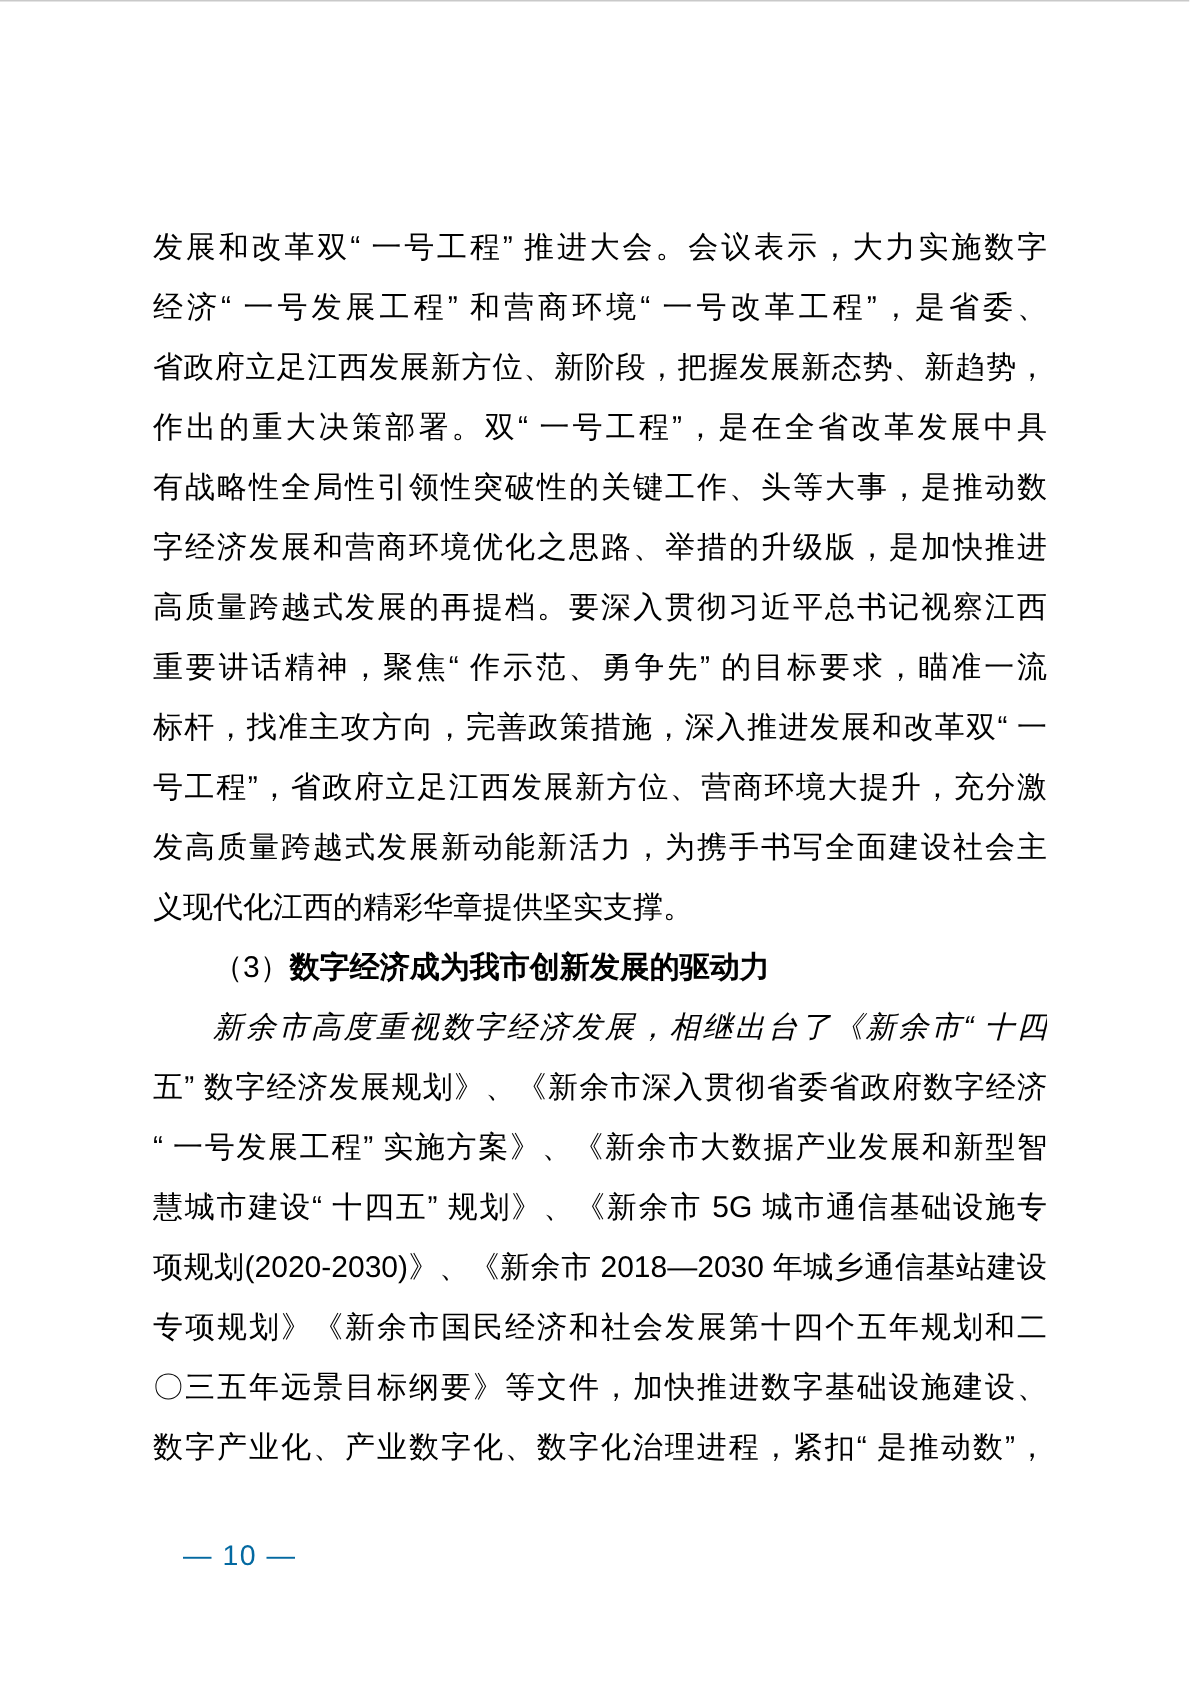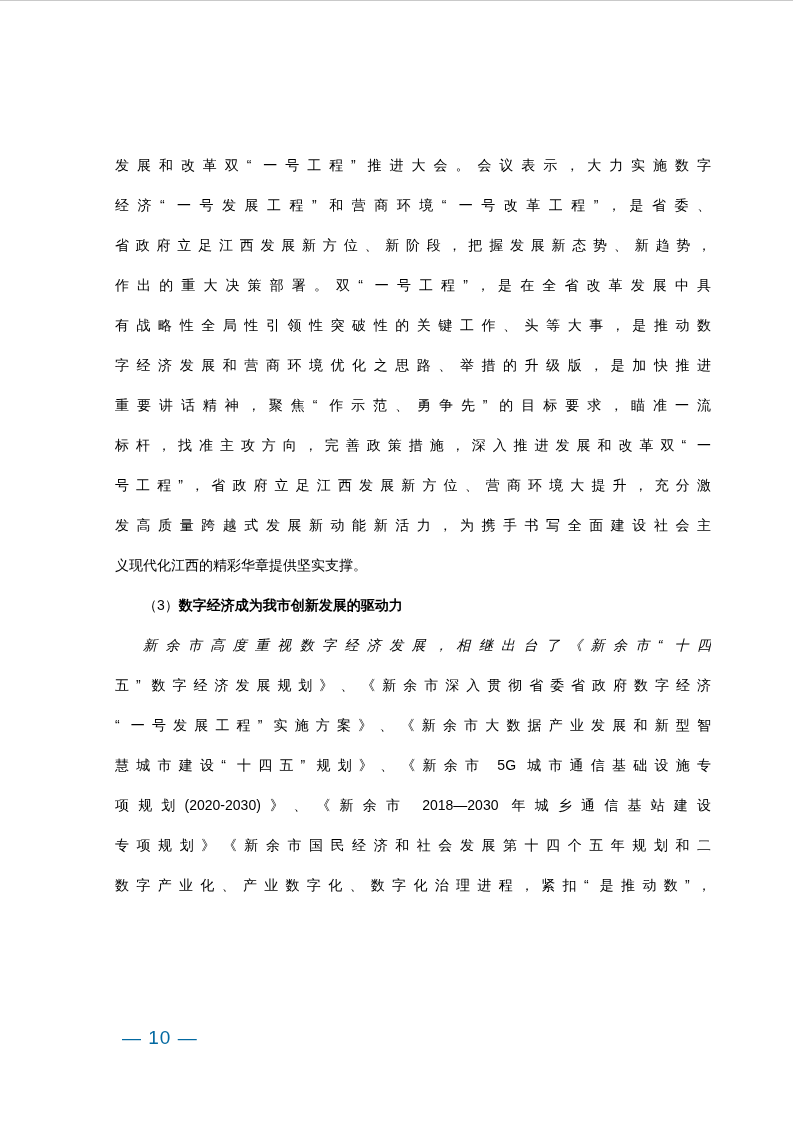--- a/index.html
+++ b/index.html
@@ -10,25 +10,25 @@
   .page {
     position: relative;
     width: 793px;
     height: 1122px;
     background: #ffffff;
     overflow: hidden;
     border-top: 1px solid #c9c9c9;
   }
   .text-block {
     position: absolute;
-    left: 115px;
+    left: 102px;
     top: 144px;
     width: 596px;
     color: #000000;
-    font-size: 14px;
+    font-size: 20px;
     line-height: 40px;
   }
   .line {
     height: 40px;
     text-align: justify;
     text-align-last: justify;
     overflow: hidden;
   }
   .line.flush-left {
     text-align: left;
@@ -62,35 +62,37 @@
 <div class="page">
 
   <div class="text-block">
 
     <div class="line">发展和改革双“ 一号工程” 推进大会。会议表示，大力实施数字</div>
     <div class="line">经济“ 一号发展工程” 和营商环境“ 一号改革工程”，是省委、</div>
     <div class="line">省政府立足江西发展新方位、新阶段，把握发展新态势、新趋势，</div>
     <div class="line">作出的重大决策部署。双“ 一号工程”，是在全省改革发展中具</div>
     <div class="line">有战略性全局性引领性突破性的关键工作、头等大事，是推动数</div>
     <div class="line">字经济发展和营商环境优化之思路、举措的升级版，是加快推进</div>
+    <div class="line">高质量跨越式发展的再提档。要深入贯彻习近平总书记视察江西</div>
     <div class="line">重要讲话精神，聚焦“ 作示范、勇争先” 的目标要求，瞄准一流</div>
     <div class="line">标杆，找准主攻方向，完善政策措施，深入推进发展和改革双“ 一</div>
     <div class="line">号工程”，省政府立足江西发展新方位、营商环境大提升，充分激</div>
     <div class="line">发高质量跨越式发展新动能新活力，为携手书写全面建设社会主</div>
     <div class="line flush-left">义现代化江西的精彩华章提供坚实支撑。</div>
 
     <div class="heading-line">
       <span class="heading-numbering">（3）</span><span class="heading-title">数字经济成为我市创新发展的驱动力</span>
     </div>
 
     <div class="line indent">新余市高度重视数字经济发展，相继出台了《新余市“ 十四</div>
     <div class="line">五” 数字经济发展规划》、《新余市深入贯彻省委省政府数字经济</div>
     <div class="line">“ 一号发展工程” 实施方案》、《新余市大数据产业发展和新型智</div>
     <div class="line">慧城市建设“ 十四五” 规划》、《新余市 5G 城市通信基础设施专</div>
     <div class="line">项规划(2020-2030)》、《新余市 2018—2030 年城乡通信基站建设</div>
     <div class="line">专项规划》《新余市国民经济和社会发展第十四个五年规划和二</div>
+    <div class="line">〇三五年远景目标纲要》等文件，加快推进数字基础设施建设、</div>
     <div class="line">数字产业化、产业数字化、数字化治理进程，紧扣“ 是推动数”，</div>
 
   </div>
 
   <div class="page-footer">— 10 —</div>
 
 </div>
 
 </body></html>

